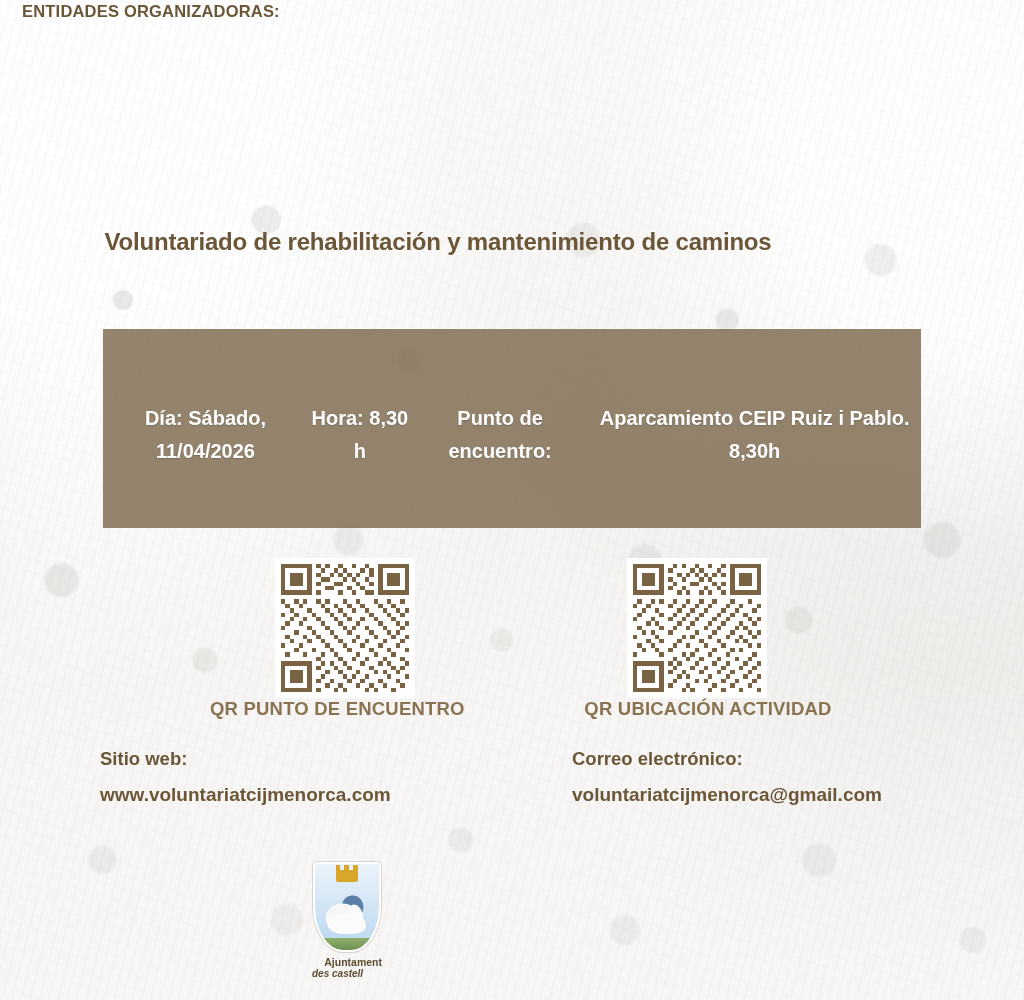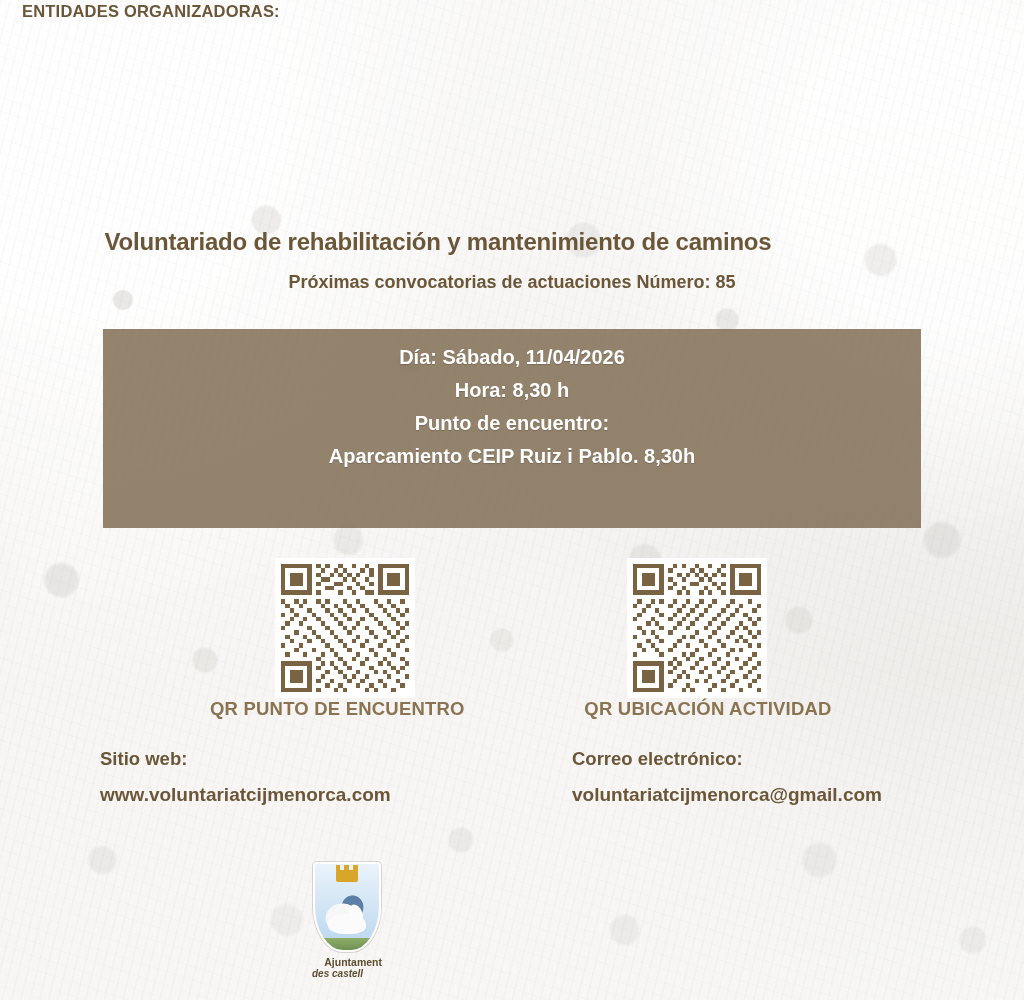--- a/index.html
+++ b/index.html
@@ -121,21 +121,21 @@
   .subtitle{
     position:absolute;left:0;top:272px;width:1024px;text-align:center;
     font-size:18px;font-weight:bold;color:#6b5637;
   }
 
   
   #info-panel{
     position:absolute;left:103px;top:329px;width:818px;height:199px;
     background:rgba(125,105,78,.82);
     color:#ffffff;
-    display:flex;flex-direction:column;align-items:center;
+    display:flex;flex-direction:row;align-items:center;
     padding-top:12px;box-sizing:border-box;
   }
   #info-panel .line{
     font-size:20px;font-weight:bold;line-height:33px;text-align:center;
     text-shadow:0 1px 1px rgba(0,0,0,.18);
   }
 
   
   .qr{
     position:absolute;width:128px;height:128px;background:#ffffff;padding:6px;box-sizing:content-box;
@@ -205,21 +205,20 @@
 
 <div id="bg"></div>
 <div id="veil"></div>
 
 <div id="page">
 
   <div class="org-label">ENTIDADES ORGANIZADORAS:</div>
 
 
   <div class="main-title">Voluntariado de rehabilitación y mantenimiento de caminos</div>
-  <div class="subtitle">Próximas convocatorias de actuaciones Número: 85</div>
 
   <div id="info-panel">
     <div class="line">Día: Sábado, 11/04/2026</div>
     <div class="line">Hora: 8,30 h</div>
     <div class="line">Punto de encuentro:</div>
     <div class="line">Aparcamiento CEIP Ruiz i Pablo.   8,30h</div>
   </div>
 
   <div class="qr" id="qr-meeting">
     <svg width="128" height="128" viewBox="0 0 29 29" shape-rendering="crispEdges" aria-hidden="true">

